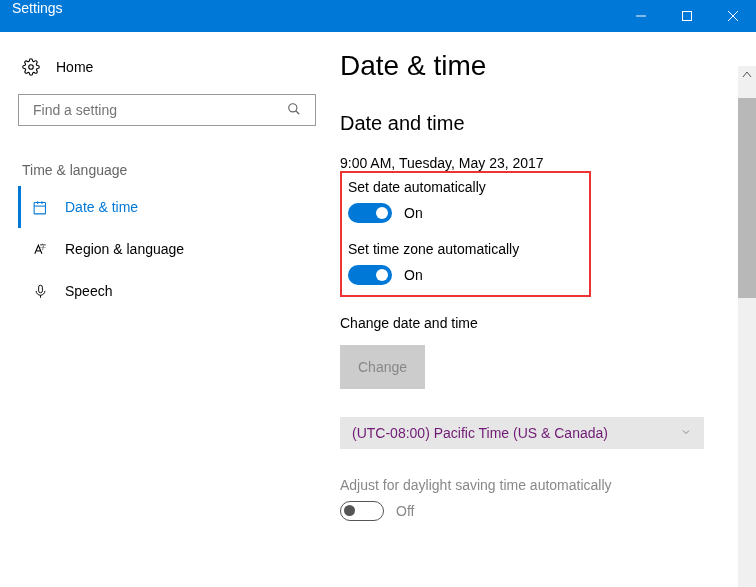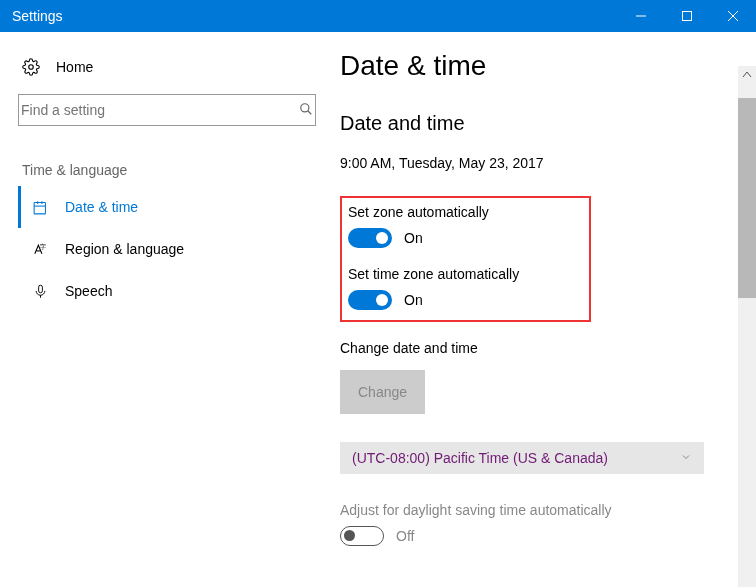--- a/index.html
+++ b/index.html
@@ -1,34 +1,34 @@
 <!DOCTYPE html>
 <html><head>
   <meta charset="utf-8">
   <style>
     * { box-sizing: border-box; margin: 0; padding: 0; }
     body { font-family: "Segoe UI", -apple-system, sans-serif; font-size: 14px; color: #000; background: #fff; width: 756px; height: 587px; overflow: hidden; }
-    .titlebar { background: #0078d7; height: 32px; display: flex; align-items: center; justify-content: space-between; color: #fff; padding: 0 0 0 12px; }
+    .titlebar { background: #0078d7; height: 32px; display: flex; justify-content: space-between; color: #fff; padding: 0 0 0 12px; }
     .win-controls { display: flex; height: 100%; }
     .win-btn { width: 46px; height: 100%; display: flex; align-items: center; justify-content: center; cursor: pointer; }
     .win-btn svg { stroke: #fff; fill: none; }
     .app-body { display: flex; height: 575px; position: relative; justify-content: flex-end; }
     .sidebar { width: 340px; padding: 20px 0 0 18px; }
     .sidebar-home { display: flex; align-items: center; gap: 16px; padding: 6px 0 18px 4px; }
-    .search { width: 298px; height: 32px; border: 1px solid #999; display: flex; align-items: center; padding: 0 2px; justify-content: space-between; color: #555; }
+    .search { width: 298px; height: 32px; border: 1px solid #999; display: flex; align-items: center; padding: 0 14px; justify-content: space-between; color: #555; }
     .search input { border:none; outline:none; font-size:14px; color:#555; width: 250px; font-family: inherit; }
     .section-title { color: #666; font-size: 14px; margin: 36px 0 8px 4px; }
     .nav-item { display: flex; align-items: center; gap: 16px; height: 42px; padding-left: 10px; border-left: 3px solid transparent; cursor: pointer; }
     .nav-item.active { border-left-color: #0078d7; color: #0078d7; }
     .nav-item.active .nav-icon svg * { stroke: #0078d7; }
     .nav-icon { width: 18px; display:flex; align-items:center; justify-content:center;}
     .content { flex: 1; padding: 18px 24px 0 0; position: relative; }
     .h1 { font-size: 28px; font-weight: 400; margin-bottom: 30px; }
     .h2 { font-size: 20px; font-weight: 400; margin-bottom: 20px; }
-    .datetime { font-size: 14px; margin-bottom: 25px; }
+    .datetime { font-size: 14px; }
     .highlight-box { border: 2px solid #e33; padding: 6px 70px 6px 6px; display:inline-block; margin-bottom: 18px; }
     .setting-label { font-size: 14px; margin-bottom: 8px; }
     .toggle-row { display:flex; align-items:center; gap: 12px; margin-bottom: 18px;}
     .toggle { width: 44px; height: 20px; border-radius: 10px; background: #0078d7; position: relative; cursor: pointer; }
     .toggle.off { background:#fff; border:1px solid #555;}
     .knob { width: 12px; height:12px; background:#fff; border-radius:50%; position:absolute; top:4px; right:4px;}
     .toggle.off .knob { background:#555; left:3px; right:auto; top:3px; width:11px;height:11px;}
     .change-btn { background:#ccc; color:#888; border:none; padding:14px 18px; font-size:14px; margin-top:6px; margin-bottom: 22px; cursor: default; }
     .dropdown { background:#e6e6e6; color:#701a75; padding: 8px 12px; width: 364px; display:flex; justify-content:space-between; align-items:center; margin-top:6px; cursor: default;}
     .disabled-label { color:#888; margin-top: 28px;}
@@ -113,21 +113,21 @@
       <span>Speech</span>
     </div>
   </div>
 
   <div class="content">
     <div class="h1">Date &amp; time</div>
     <div class="h2">Date and time</div>
     <div class="datetime">9:00 AM, Tuesday, May 23, 2017</div>
 
     <div class="highlight-box">
-      <div class="setting-label">Set zone automatically</div>
+      <div class="setting-label">Set date automatically</div>
       <div class="toggle-row">
         <div class="toggle">
             <div class="knob"></div>
           </div>
         <span>On</span>
       </div>
       <div class="setting-label">Set time zone automatically</div>
       <div class="toggle-row" style="margin-bottom:4px;">
         <div class="toggle">
             <div class="knob"></div>

